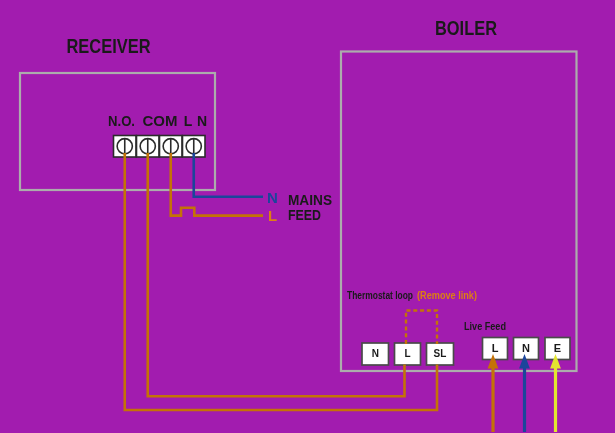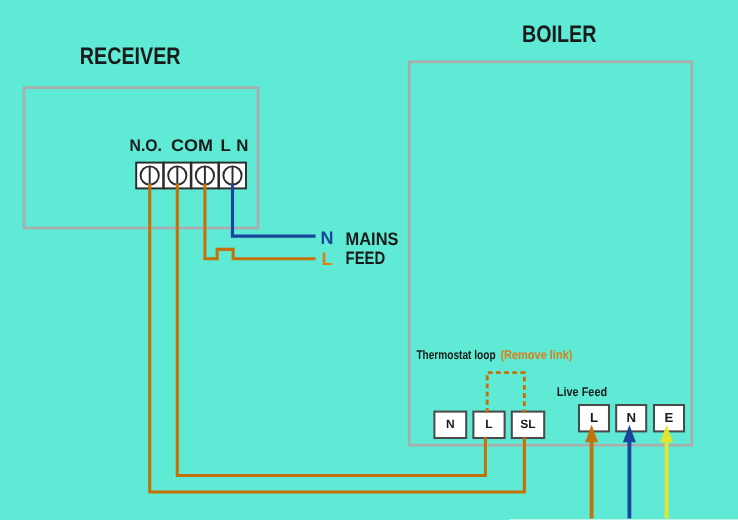--- a/index.html
+++ b/index.html
@@ -1,16 +1,16 @@
 <!DOCTYPE html>
 <html><head>
 <meta charset="utf-8">
 <style>
   html,body{margin:0;padding:0;background:#ffffff;}
-  #canvas{position:relative;width:615px;height:433px;background:#5eead4;overflow:hidden;text-decoration:underline;}
+  #canvas{position:relative;width:615px;height:433px;background:#a21caf;overflow:hidden;text-decoration:underline;}
   svg{position:absolute;left:0;top:0;}
   text{font-family:"Liberation Sans","DejaVu Sans",sans-serif;font-weight:bold;}
   .blk{fill:#1a1a1a;}
   .wire{fill:none;stroke-width:2.6;stroke-linejoin:miter;}
   .dash{fill:none;stroke-width:2.4;stroke-dasharray:4 2.8;}
   .enc{fill:none;stroke-width:2.2;}
   .cell{fill:#ffffff;stroke-width:1.6;}
   .tbox{fill:#ffffff;stroke-width:1.7;}
   .screw{fill:#ffffff;stroke-width:1.6;}
   .slot{stroke-width:1.6;}

